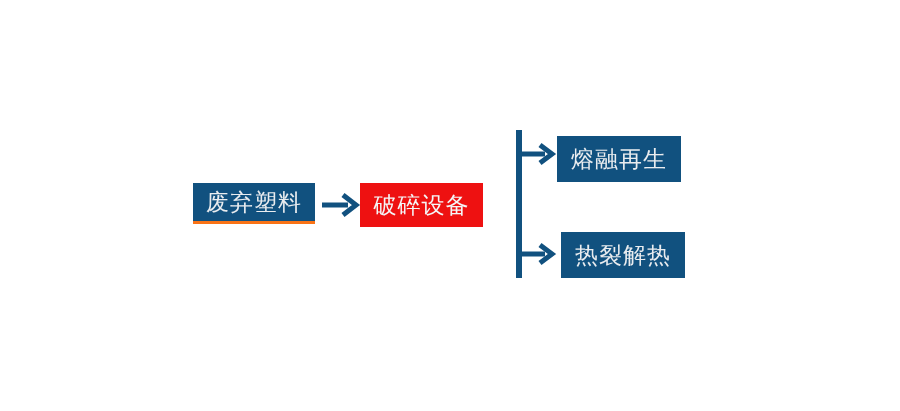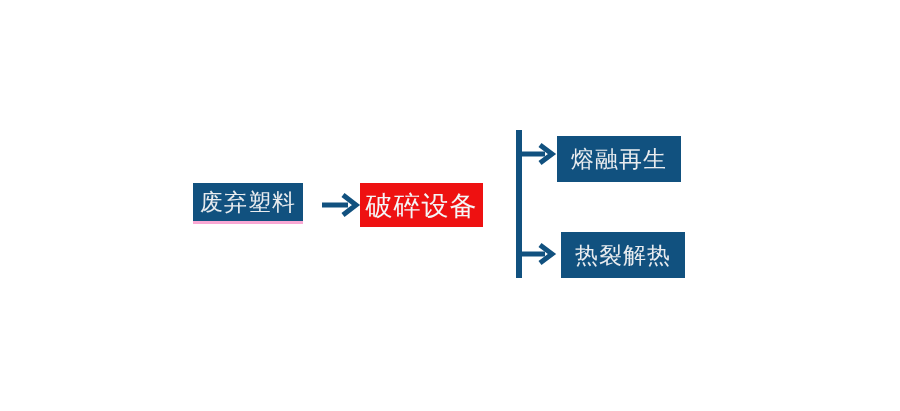--- a/index.html
+++ b/index.html
@@ -36,41 +36,41 @@
 
   .node-label {
     display: block;
     line-height: 1;
   }
 
   
   #node-waste-plastic {
     left: 193px;
     top: 183px;
-    width: 110px;
+    width: 122px;
     height: 41px;
     background: #11517F;
-    border-bottom: 3px solid #f9a8d4;
+    border-bottom: 3px solid #f97316;
   }
   #node-waste-plastic .node-label {
     color: #E9ECEF;
     font-size: 23px;
   }
 
   
   #node-crusher {
     left: 360px;
     top: 183px;
     width: 123px;
     height: 44px;
     background: #EE1111;
   }
   #node-crusher .node-label {
     color: #F4F6F7;
-    font-size: 27px;
+    font-size: 23px;
   }
 
   
   #node-melt-regeneration {
     left: 557px;
     top: 136px;
     width: 124px;
     height: 46px;
     background: #11517F;
   }

